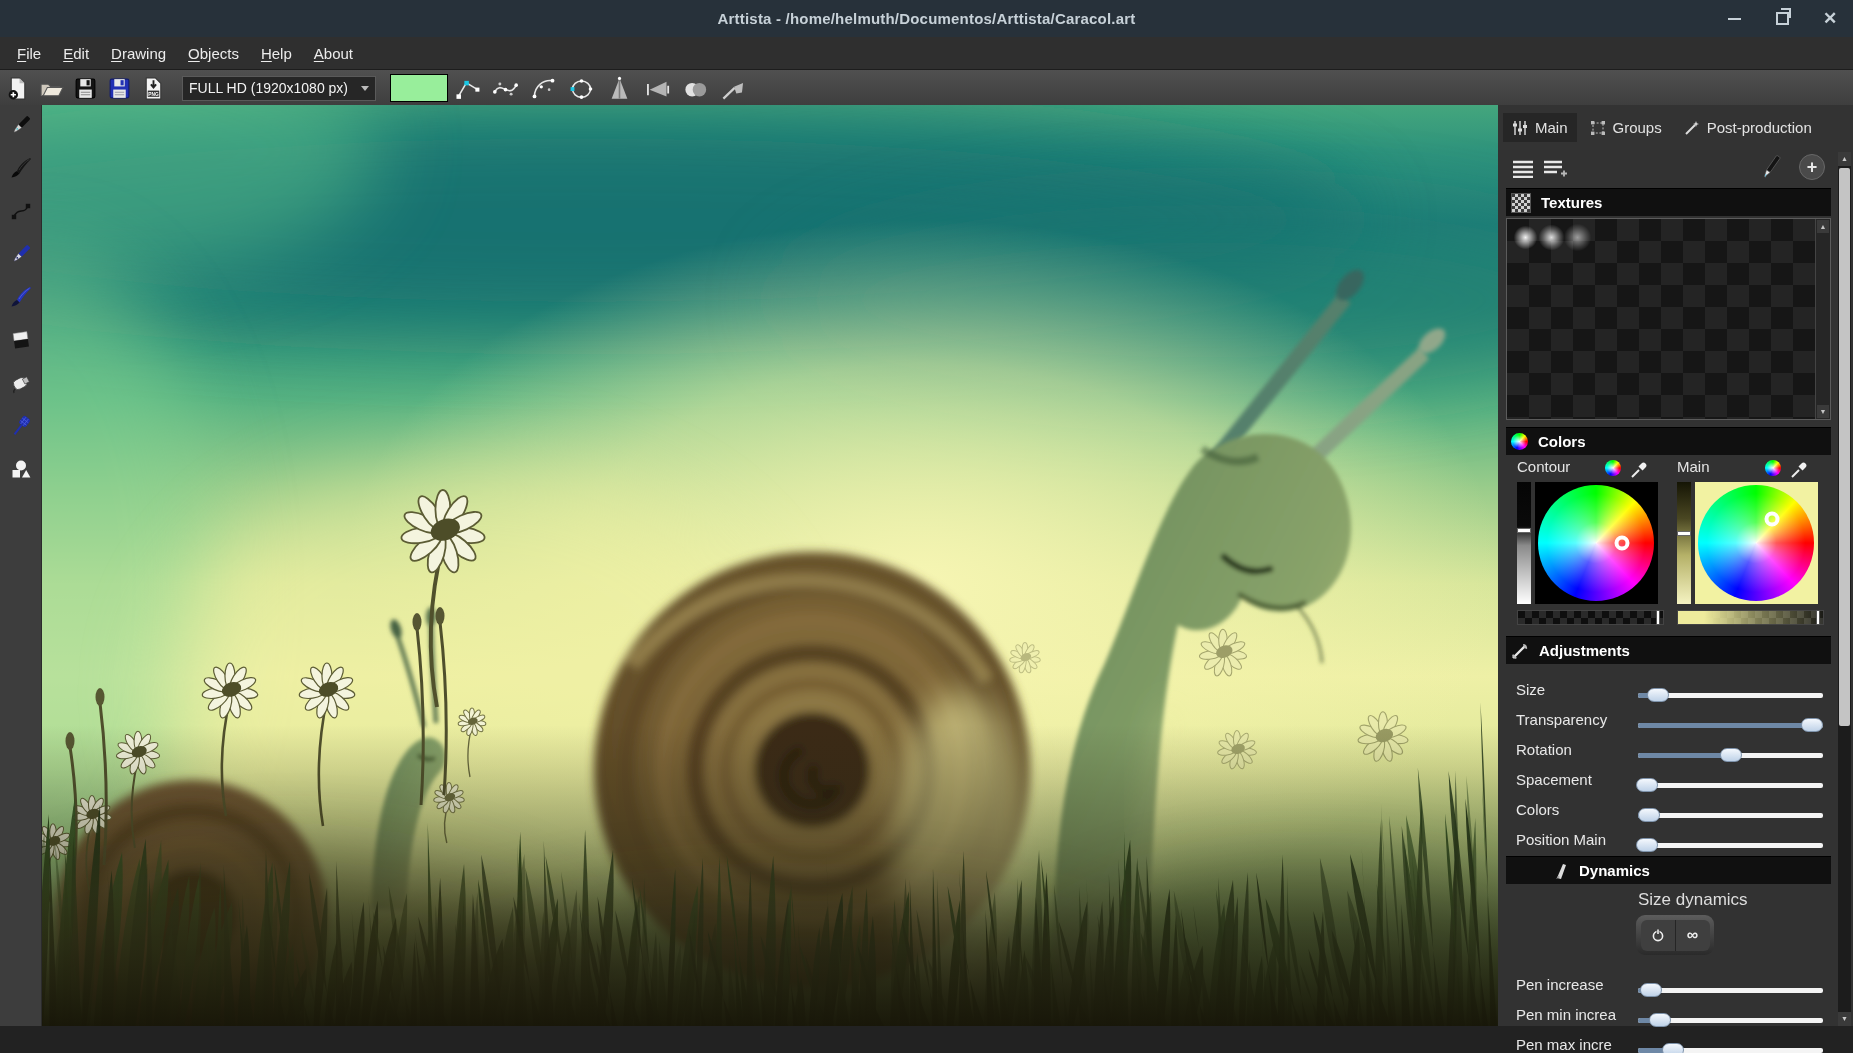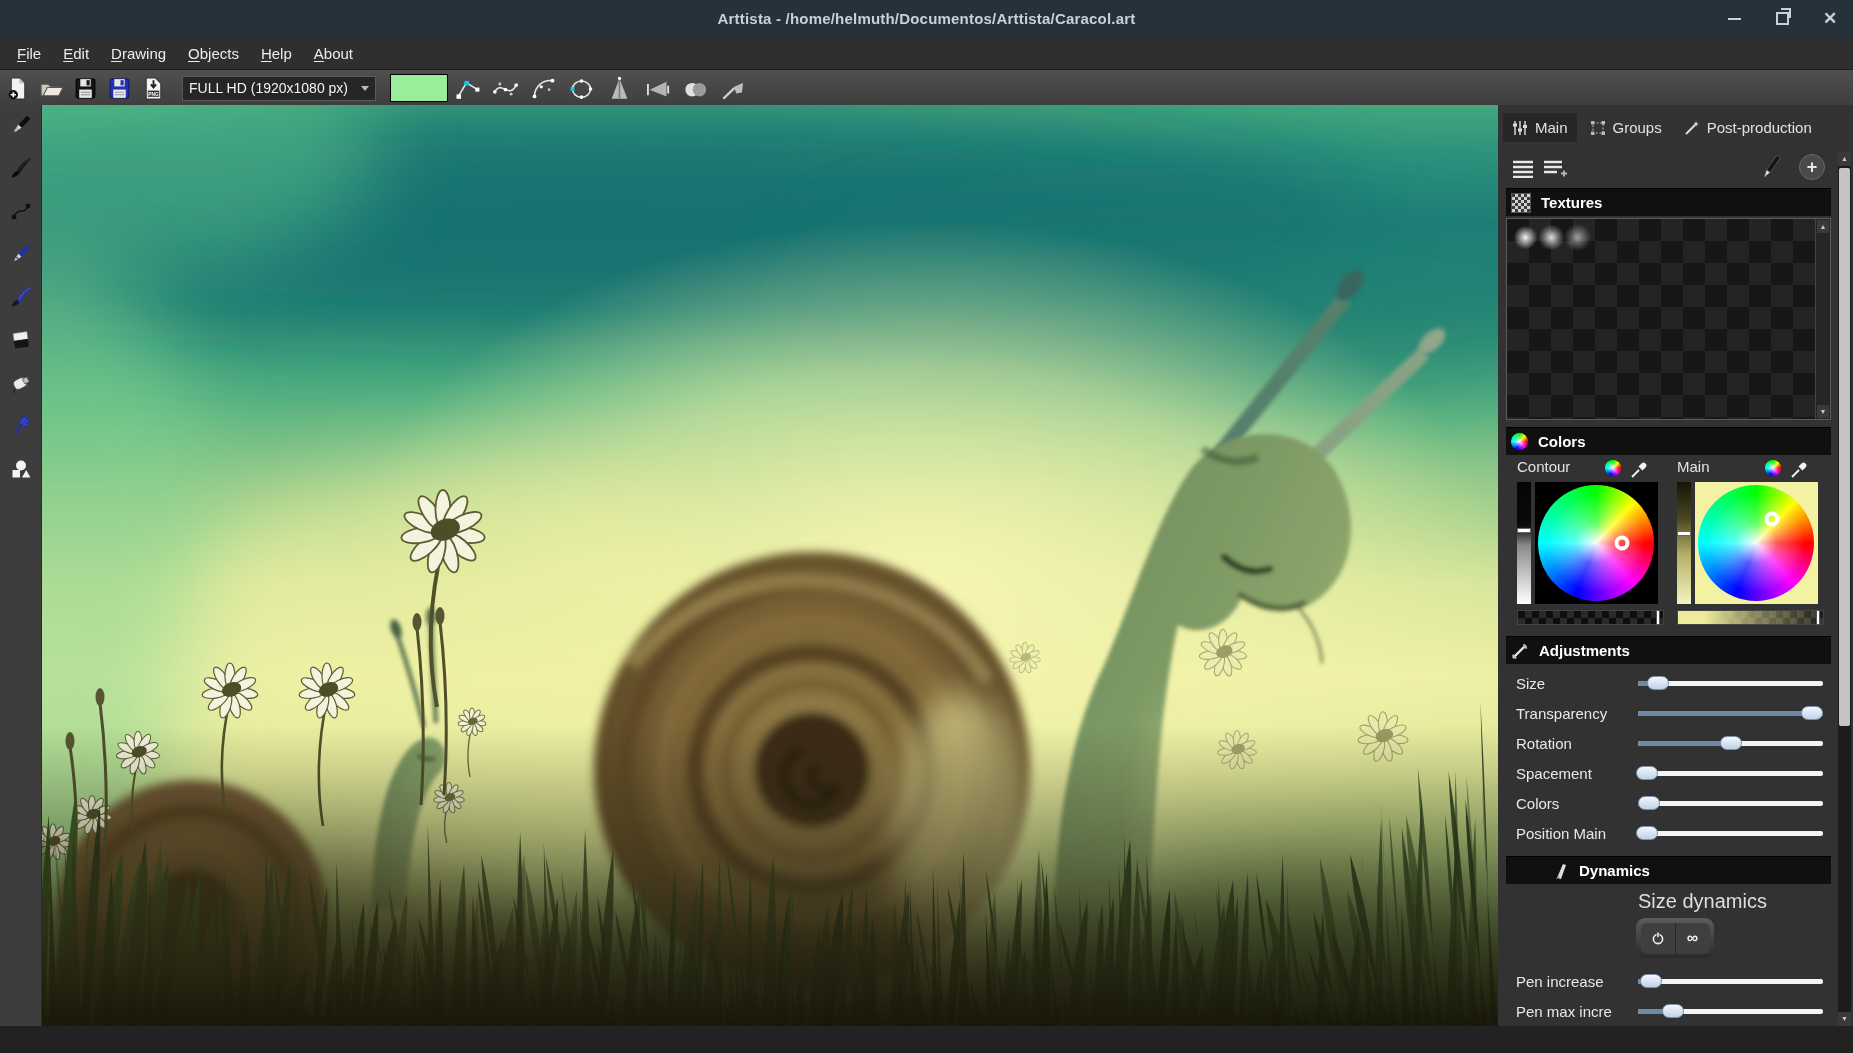--- a/index.html
+++ b/index.html
@@ -57,27 +57,27 @@
   .valbar{position:absolute;top:24px;width:14px;height:122px;}
   .valbar .vmark{position:absolute;left:0;right:0;height:5px;background:#fff;border:1px solid #666;box-sizing:border-box;}
   .wheelbox{position:absolute;top:24px;width:123px;height:122px;}
   .wheel{position:absolute;left:3px;top:3px;width:116px;height:116px;border-radius:50%;
     background:radial-gradient(circle,rgba(255,255,255,.95) 0%,rgba(255,255,255,.35) 25%,rgba(255,255,255,0) 60%),
     conic-gradient(from 0deg,#0f0,#ff0 12%,#f00 25%,#f0f 38%,#00f 56%,#0ff 75%,#0f0);}
   .wheel-marker{position:absolute;width:15px;height:15px;border:4px solid #fff;border-radius:50%;box-sizing:border-box;transform:translate(-50%,-50%);}
   .alphabar{position:absolute;top:152px;height:13px;width:145px;background:repeating-conic-gradient(#2a2a2a 0% 25%,#0e0e0e 0% 50%);background-size:14px 14px;border:1px solid #444;}
   .alphabar .amark{position:absolute;top:-1px;bottom:-1px;width:4px;background:#fff;border:1px solid #555;box-sizing:border-box;}
   
-  .srow{display:flex;align-items:center;height:30px;padding-left:10px;margin:0 22px 0 8px;}
+  .srow{display:flex;align-items:flex-end;height:30px;padding-left:10px;margin:0 22px 0 8px;}
   .slabel{width:122px;font-size:15px;color:#e8e8e8;white-space:nowrap;overflow:hidden;flex:none;}
   .strack{position:relative;width:185px;height:5px;background:#f4f4f4;border-radius:2px;flex:none;}
   .sfill{position:absolute;left:0;top:0;bottom:0;background:#6e88a6;border-radius:2px;}
   .sthumb{position:absolute;top:-5px;width:22px;height:14px;border-radius:7px;background:linear-gradient(#f4f8fd,#bfd2e8);border:1px solid #7e93ab;box-sizing:border-box;}
   
-  .dyn-label{margin:6px 0 0 140px;color:#dedede;font-size:20px;}
+  .dyn-label{margin:6px 0 0 140px;color:#dedede;font-size:17px;}
   .dyn-buttons{margin:5px 0 8px 138px;width:78px;height:40px;background:linear-gradient(#5c5c5c,#2a2a2a);border-radius:9px;display:flex;align-items:center;justify-content:center;}
   .dyn-btn{width:34px;height:31px;background:#3f3f3f;display:flex;align-items:center;justify-content:center;color:#eee;}
   .dyn-btn.left{border-radius:6px 0 0 6px;border-right:1px solid #252525;}
   .dyn-btn.right{border-radius:0 6px 6px 0;}
   .inf{font-size:16px;font-weight:bold;line-height:1;}
   
   .panel-scroll{position:absolute;right:2px;top:47px;bottom:0;width:13px;background:#1c1c1c;}
   .ps-btn{position:absolute;left:0;width:13px;height:14px;background:#3a3a3a;color:#c9c9c9;font-size:7px;text-align:center;line-height:14px;}
   .ps-thumb{position:absolute;left:1px;right:1px;top:16px;height:558px;background:#c4c4c4;border-radius:2px;}
   
@@ -1052,20 +1052,27 @@
     </div>
     <div id="dyn-sliders">
         <div class="srow">
           <span class="slabel">Pen increase</span>
           <div class="strack">
             <div class="sfill" style="width: 7%;"></div>
             <div class="sthumb" style="left: calc(7% - 11px);"></div>
           </div>
         </div>
         <div class="srow">
+          <span class="slabel">Pen min increa</span>
+          <div class="strack">
+            <div class="sfill" style="width: 12%;"></div>
+            <div class="sthumb" style="left: calc(12% - 11px);"></div>
+          </div>
+        </div>
+        <div class="srow">
           <span class="slabel">Pen max incre</span>
           <div class="strack">
             <div class="sfill" style="width: 19%;"></div>
             <div class="sthumb" style="left: calc(19% - 11px);"></div>
           </div>
         </div>
       </div>
 
     <div class="panel-scroll">
       <div class="ps-btn" style="top:0;">▲</div>

